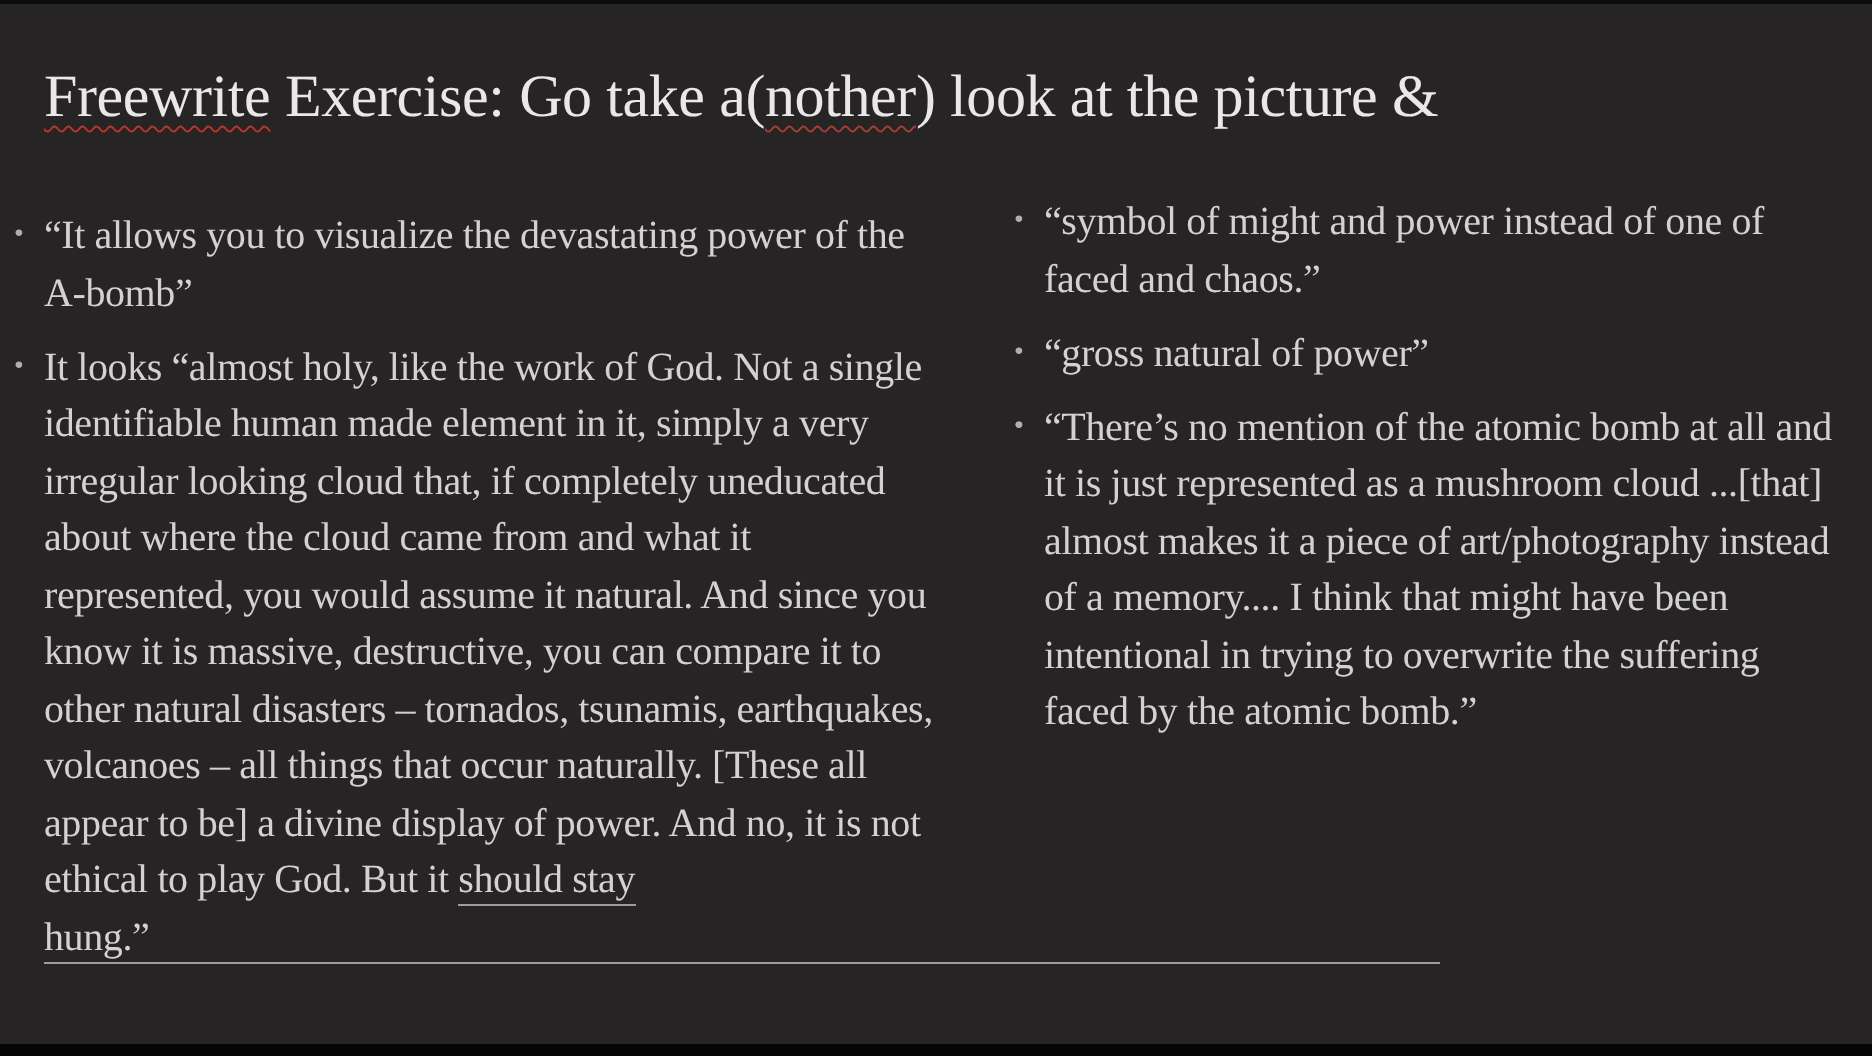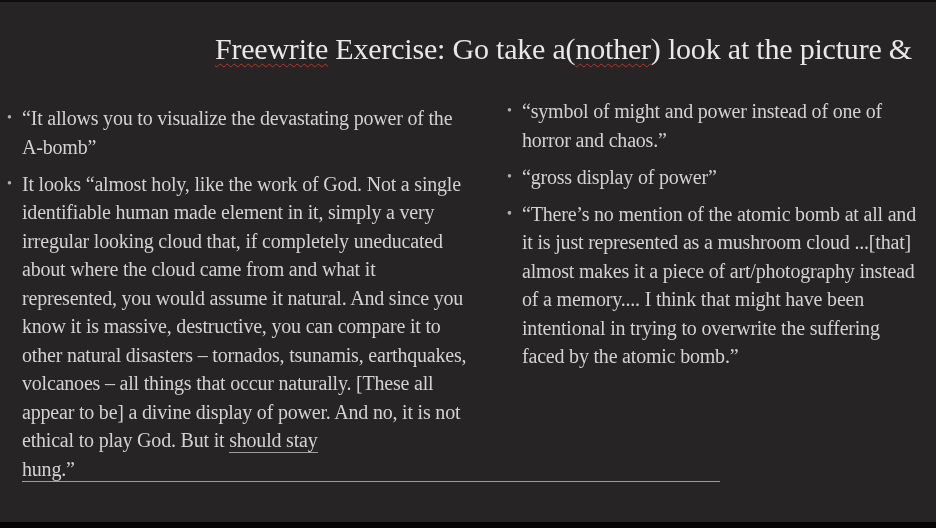--- a/index.html
+++ b/index.html
@@ -31,21 +31,20 @@
   .slide-title {
     position: absolute;
     left: 22px;
     top: 7px;
     width: 890px;
     font-size: 30px;
     line-height: 43px;
     letter-spacing: -0.2px;
     color: #e9e7e7;
     font-weight: 400;
-    text-align: right;
   }
   .squiggle {
     text-decoration-line: underline;
     text-decoration-style: wavy;
     text-decoration-color: #b03a30;
     text-decoration-thickness: 1px;
     text-underline-offset: 4px;
   }
   .col {
     position: absolute;
@@ -108,25 +107,25 @@
         <span class="bullet-dot">•</span>
         <span>It looks “almost holy, like the work of God. Not a single identifiable human made element in it, simply a very irregular looking cloud that, if completely uneducated about where the cloud came from and what it represented, you would assume it natural. And since you know it is massive, destructive, you can compare it to other natural disasters – tornados, tsunamis, earthquakes, volcanoes – all things that occur naturally. [These all appear to be] a divine display of power. And no, it is not ethical to play God. But it </span><span class="underline-tail">should stay hung.”</span>
       </li>
     </ul>
   </div>
 
   <div class="col col-right">
     <ul>
       <li>
         <span class="bullet-dot">•</span>
-        <span>“symbol of might and power instead of one of horror and chaos.”</span>
+        <span>“symbol of might and power instead of one of faced and chaos.”</span>
       </li>
       <li>
         <span class="bullet-dot">•</span>
-        <span>“gross display of power”</span>
+        <span>“gross natural of power”</span>
       </li>
       <li>
         <span class="bullet-dot">•</span>
       </li>
       <li>
         <span class="bullet-dot">•</span>
         <span>“There’s no mention of the atomic bomb at all and it is just represented as a mushroom cloud ...[that] almost makes it a piece of art/photography instead of a memory.... I think that might have been intentional in trying to overwrite the suffering faced by the atomic bomb.”</span>
       </li>
     </ul>
   </div>

